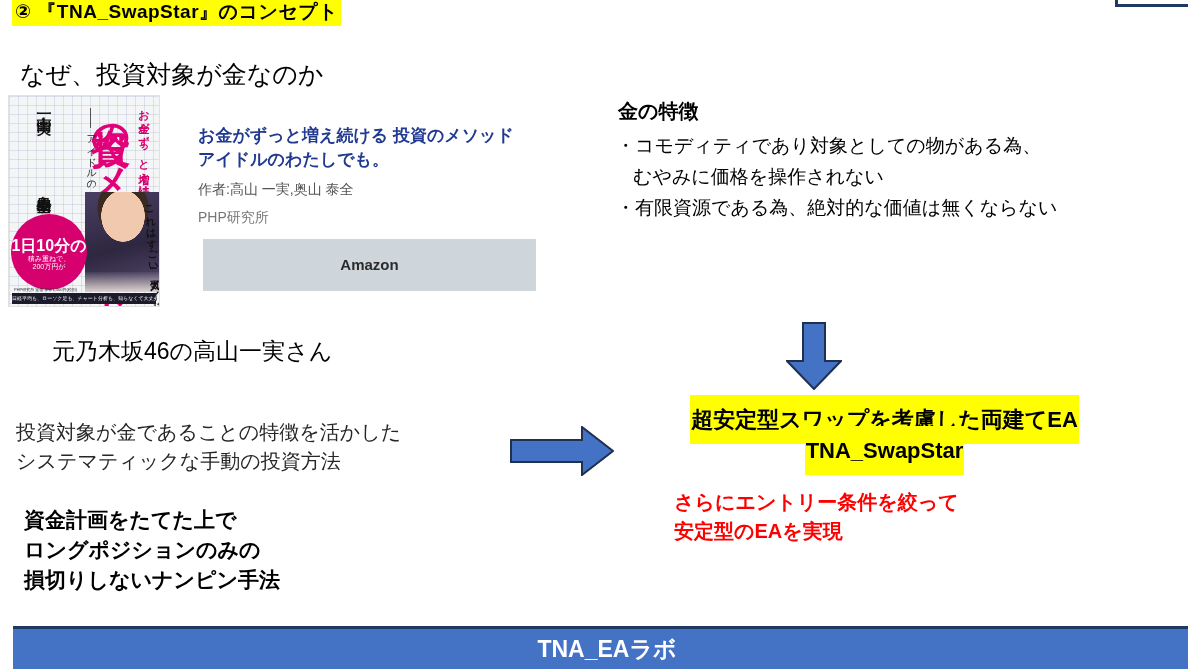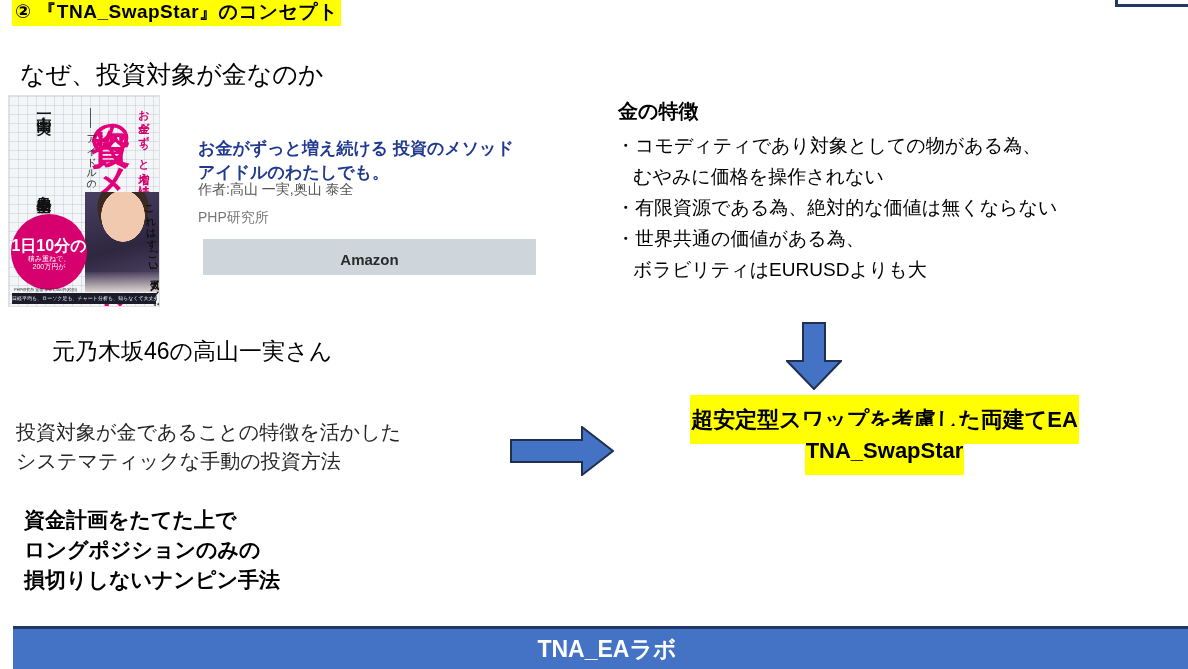--- a/index.html
+++ b/index.html
@@ -209,21 +209,20 @@
   
   .book-title {
     position: absolute;
     left: 198px;
     top: 124px;
     width: 360px;
     color: #213a8f;
     font-size: 17px;
     font-weight: bold;
     line-height: 24px;
-    margin-top: 13px;
   }
   .book-author {
     position: absolute;
     left: 198px;
     top: 180px;
     font-size: 14px;
     line-height: 19px;
     color: #555555;
   }
   .book-publisher {
@@ -232,21 +231,21 @@
     top: 208px;
     font-size: 14px;
     line-height: 19px;
     color: #777777;
   }
   .amazon-button {
     position: absolute;
     left: 203px;
     top: 239px;
     width: 333px;
-    height: 36px;
+    height: 52px;
     background: #ced6dc;
     color: #2b2b2b;
     font-size: 15px;
     font-weight: bold;
     line-height: 40px;
     text-align: center;
     border: none;
     cursor: pointer;
   }
 
@@ -398,24 +397,20 @@
 
   <div class="feat-heading">金の特徴</div>
   <div class="feat-list">
     <div class="li">
       <span>・</span><span>コモディティであり対象としての物がある為、</span>
       <span class="cont">むやみに価格を操作されない</span>
     </div>
     <div class="li">
       <span>・</span><span>有限資源である為、絶対的な価値は無くならない</span>
     </div>
-    <div class="li">
-      <span>・</span><span>世界共通の価値がある為、</span>
-      <span class="cont">ボラビリティはEURUSDよりも大</span>
-    </div>
   </div>
 
   <div class="q-heading" style="top:335px; left:52px; font-size:23px;">元乃木坂46の高山一実さん</div>
 
   <svg class="arrow-down" viewBox="0 0 56 68">
     <polygon points="17,1 39,1 39,39 55,39 28,67 1,39 17,39" fill="#4472c4" stroke="#1f3050" stroke-width="2"></polygon>
   </svg>
   <svg class="arrow-right" viewBox="0 0 104 50">
     <polygon points="1,14 72,14 72,1 103,25 72,49 72,36 1,36" fill="#4472c4" stroke="#1f3050" stroke-width="2"></polygon>
   </svg>
@@ -427,16 +422,20 @@
   <div class="plan-text">
     <div>資金計画をたてた上で</div>
     <div>ロングポジションのみの</div>
     <div>損切りしないナンピン手法</div>
   </div>
 
   <div class="result-block">
     <div><span class="hl">超安定型スワップを考慮した両建てEA</span></div>
     <div><span class="hl">TNA_SwapStar</span></div>
   </div>
+  <div class="note-red">
+    <div>さらにエントリー条件を絞って</div>
+    <div>安定型のEAを実現</div>
+  </div>
 
   <div class="footer">TNA_EAラボ</div>
 
 </div>
 
 </body></html>

